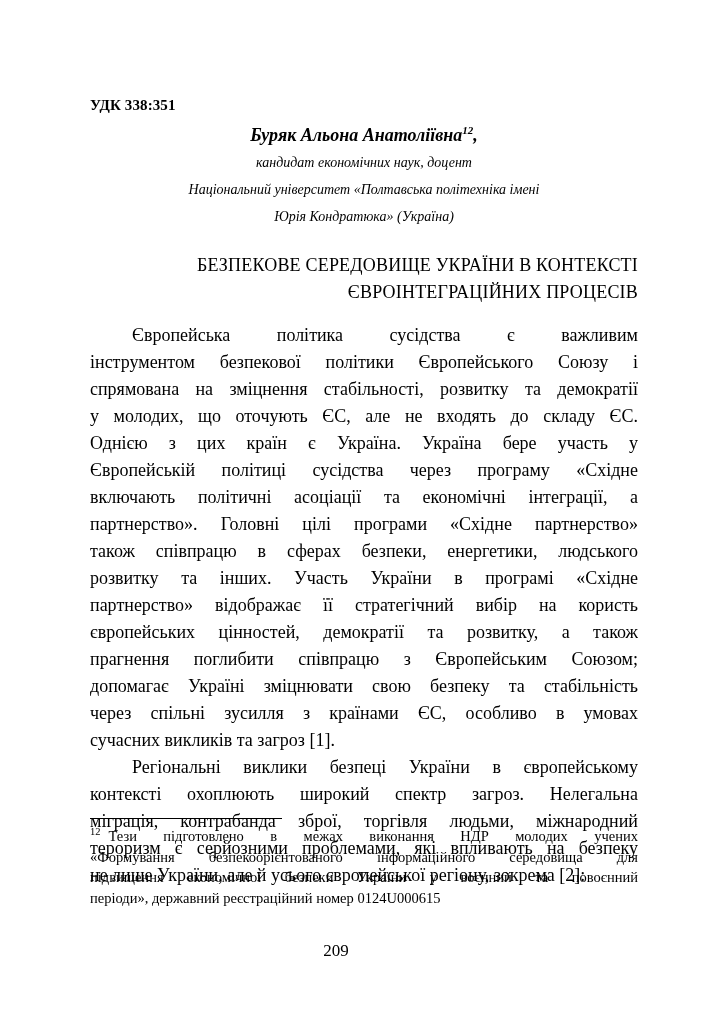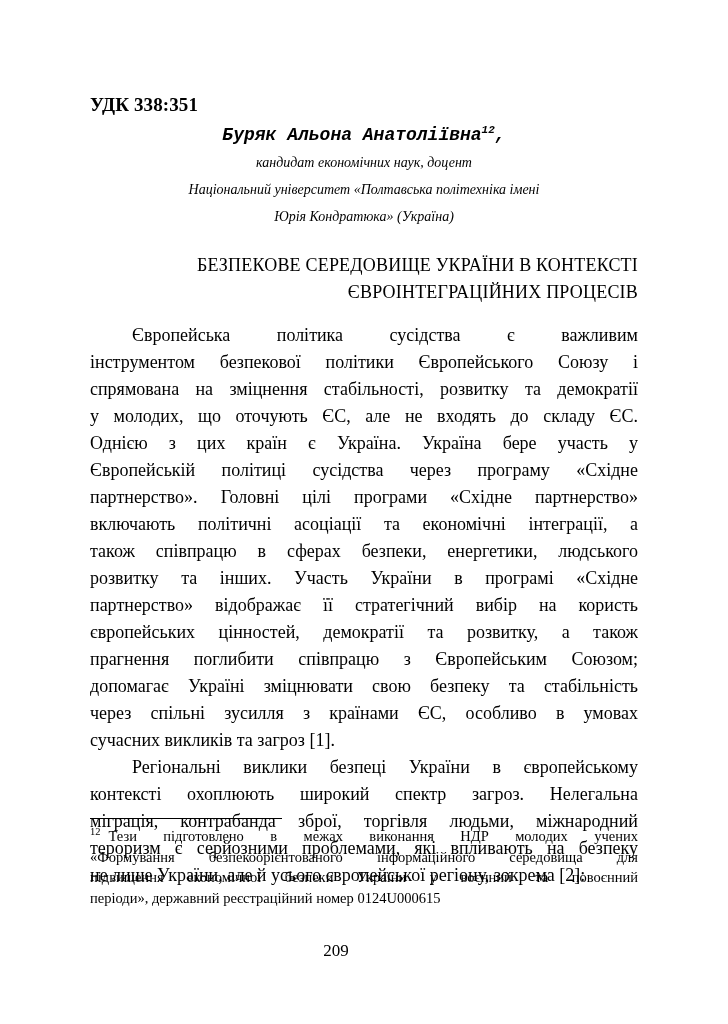--- a/index.html
+++ b/index.html
@@ -27,35 +27,34 @@
   }
   .content {
     position: absolute;
     left: 90px;
     top: 92px;
     width: 548px;
   }
 
   
   .udk {
-    font-size: 19px;
+    font-size: 15px;
     font-weight: bold;
     line-height: 26px;
     letter-spacing: 0.1px;
     margin: 0 0 4px 0;
     text-align: left;
   }
   .author {
     font-size: 18px;
     font-weight: bold;
     font-style: italic;
     line-height: 27px;
     text-align: center;
     margin: 0;
-    font-family: Liberation Mono, monospace;
   }
   .author sup {
     font-size: 11px;
     font-weight: bold;
     font-style: italic;
     vertical-align: super;
     line-height: 0;
   }
   .affil {
     font-size: 14px;
@@ -179,22 +178,22 @@
 
     <div class="body-block">
 
       <p class="para">
         <span class="ln first"><span class="indent-spacer"></span><span>Європейська політика сусідства є важливим</span></span>
         <span class="ln">інструментом безпекової політики Європейського Союзу і</span>
         <span class="ln">спрямована на зміцнення стабільності, розвитку та демократії</span>
         <span class="ln">у молодих, що оточують ЄС, але не входять до складу ЄС.</span>
         <span class="ln">Однією з цих країн є Україна. Україна бере участь у</span>
         <span class="ln">Європейській політиці сусідства через програму «Східне</span>
+        <span class="ln">включають політичні асоціації та економічні інтеграції, а</span>
         <span class="ln">партнерство». Головні цілі програми «Східне партнерство»</span>
-        <span class="ln">включають політичні асоціації та економічні інтеграції, а</span>
         <span class="ln">також співпрацю в сферах безпеки, енергетики, людського</span>
         <span class="ln">розвитку та інших. Участь України в програмі «Східне</span>
         <span class="ln">партнерство» відображає її стратегічний вибір на користь</span>
         <span class="ln">європейських цінностей, демократії та розвитку, а також</span>
         <span class="ln">прагнення поглибити співпрацю з Європейським Союзом;</span>
         <span class="ln">допомагає Україні зміцнювати свою безпеку та стабільність</span>
         <span class="ln">через спільні зусилля з країнами ЄС, особливо в умовах</span>
         <span class="ln last">сучасних викликів та загроз [1].</span>
       </p>
 

